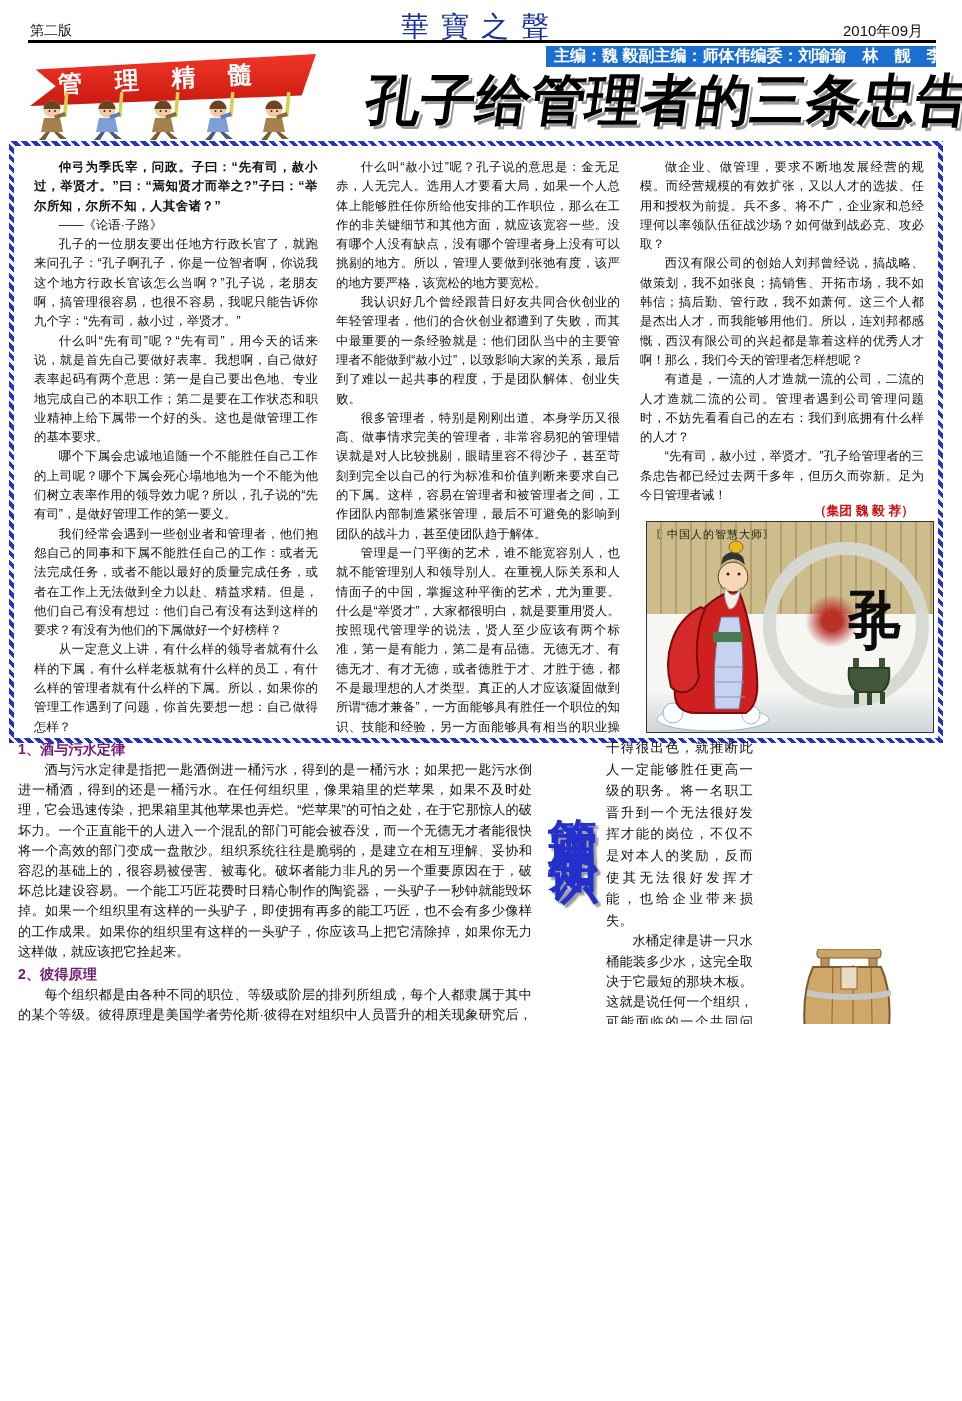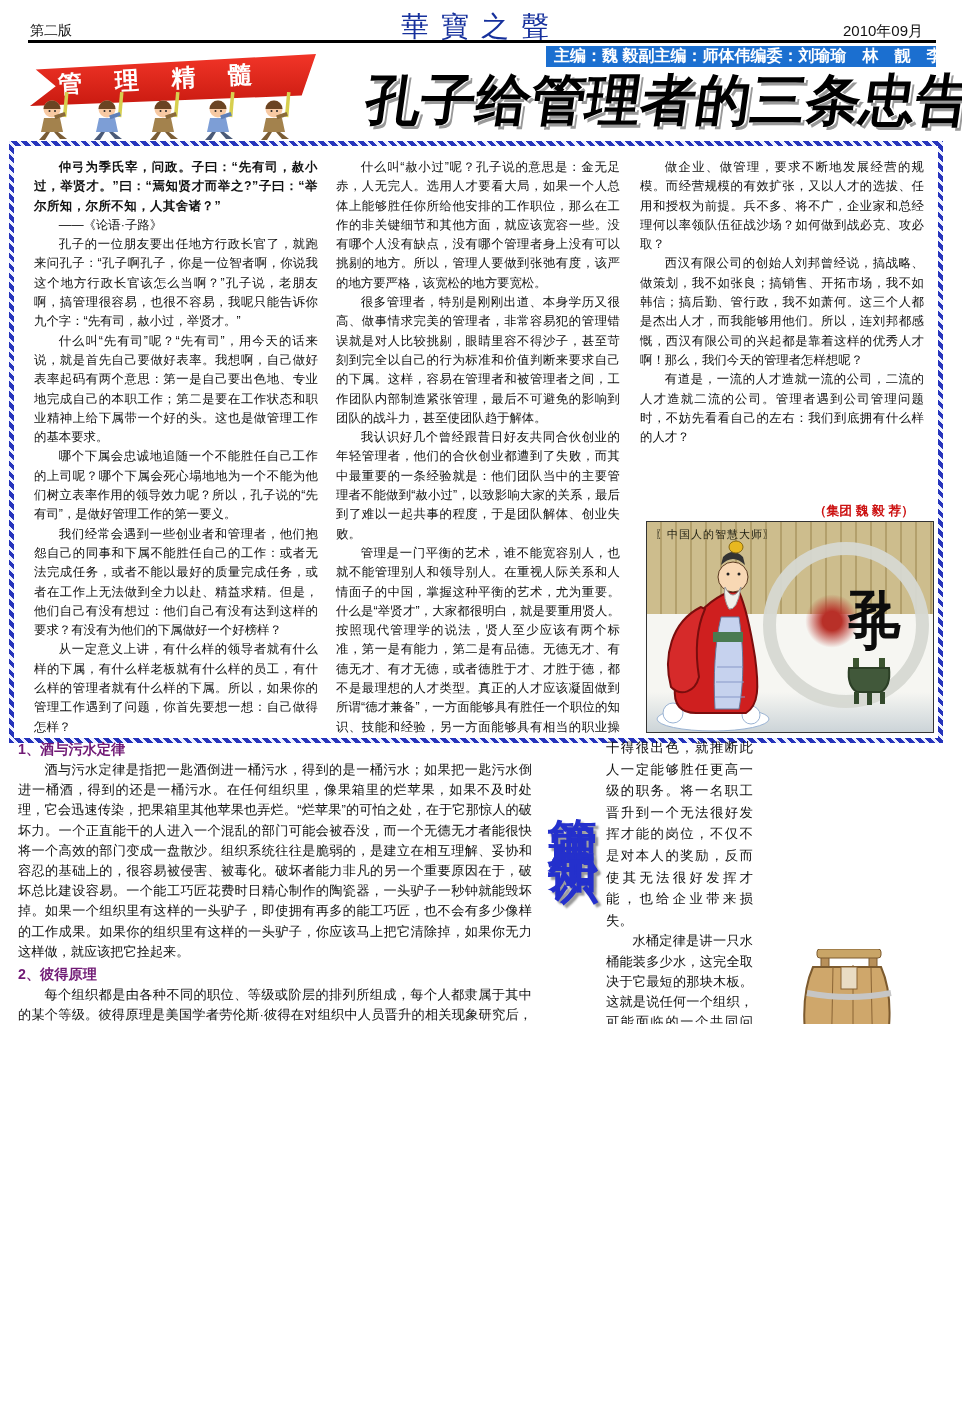--- a/index.html
+++ b/index.html
@@ -197,28 +197,29 @@
       <p class="quote">仲弓为季氏宰，问政。子曰：“先有司，赦小过，举贤才。”曰：“焉知贤才而举之?”子曰：“举尔所知，尔所不知，人其舍诸？”</p>
       <p class="quote-src">——《论语·子路》</p>
       <p>孔子的一位朋友要出任地方行政长官了，就跑来问孔子：“孔子啊孔子，你是一位智者啊，你说我这个地方行政长官该怎么当啊？”孔子说，老朋友啊，搞管理很容易，也很不容易，我呢只能告诉你九个字：“先有司，赦小过，举贤才。”</p>
       <p>什么叫“先有司”呢？“先有司”，用今天的话来说，就是首先自己要做好表率。我想啊，自己做好表率起码有两个意思：第一是自己要出色地、专业地完成自己的本职工作；第二是要在工作状态和职业精神上给下属带一个好的头。这也是做管理工作的基本要求。</p>
       <p>哪个下属会忠诚地追随一个不能胜任自己工作的上司呢？哪个下属会死心塌地地为一个不能为他们树立表率作用的领导效力呢？所以，孔子说的“先有司”，是做好管理工作的第一要义。</p>
       <p>我们经常会遇到一些创业者和管理者，他们抱怨自己的同事和下属不能胜任自己的工作：或者无法完成任务，或者不能以最好的质量完成任务，或者在工作上无法做到全力以赴、精益求精。但是，他们自己有没有想过：他们自己有没有达到这样的要求？有没有为他们的下属做好一个好榜样？</p>
       <p>从一定意义上讲，有什么样的领导者就有什么样的下属，有什么样老板就有什么样的员工，有什么样的管理者就有什么样的下属。所以，如果你的管理工作遇到了问题，你首先要想一想：自己做得怎样？</p>
     </div>
     <div class="art" id="col2">
       <p>什么叫“赦小过”呢？孔子说的意思是：金无足赤，人无完人。选用人才要看大局，如果一个人总体上能够胜任你所给他安排的工作职位，那么在工作的非关键细节和其他方面，就应该宽容一些。没有哪个人没有缺点，没有哪个管理者身上没有可以挑剔的地方。所以，管理人要做到张弛有度，该严的地方要严格，该宽松的地方要宽松。</p>
+      <p>我认识好几个曾经跟昔日好友共同合伙创业的年轻管理者，他们的合伙创业都遭到了失败，而其中最重要的一条经验就是：他们团队当中的主要管理者不能做到“赦小过”，以致影响大家的关系，最后到了难以一起共事的程度，于是团队解体、创业失败。</p>
       <p>很多管理者，特别是刚刚出道、本身学历又很高、做事情求完美的管理者，非常容易犯的管理错误就是对人比较挑剔，眼睛里容不得沙子，甚至苛刻到完全以自己的行为标准和价值判断来要求自己的下属。这样，容易在管理者和被管理者之间，工作团队内部制造紧张管理，最后不可避免的影响到团队的战斗力，甚至使团队趋于解体。</p>
-      <p>我认识好几个曾经跟昔日好友共同合伙创业的年轻管理者，他们的合伙创业都遭到了失败，而其中最重要的一条经验就是：他们团队当中的主要管理者不能做到“赦小过”，以致影响大家的关系，最后到了难以一起共事的程度，于是团队解体、创业失败。</p>
       <p>管理是一门平衡的艺术，谁不能宽容别人，也就不能管理别人和领导别人。在重视人际关系和人情面子的中国，掌握这种平衡的艺术，尤为重要。什么是“举贤才”，大家都很明白，就是要重用贤人。按照现代管理学的说法，贤人至少应该有两个标准，第一是有能力，第二是有品德。无德无才、有德无才、有才无德，或者德胜于才、才胜于德，都不是最理想的人才类型。真正的人才应该凝固做到所谓“德才兼备”，一方面能够具有胜任一个职位的知识、技能和经验，另一方面能够具有相当的职业操守、能忠于自己的公司和团队、能给下属和同事发挥表率作用。</p>
     </div>
     <div class="art" id="col3">
       <p>做企业、做管理，要求不断地发展经营的规模。而经营规模的有效扩张，又以人才的选拔、任用和授权为前提。兵不多、将不广，企业家和总经理何以率领队伍征战沙场？如何做到战必克、攻必取？</p>
       <p>西汉有限公司的创始人刘邦曾经说，搞战略、做策划，我不如张良；搞销售、开拓市场，我不如韩信；搞后勤、管行政，我不如萧何。这三个人都是杰出人才，而我能够用他们。所以，连刘邦都感慨，西汉有限公司的兴起都是靠着这样的优秀人才啊！那么，我们今天的管理者怎样想呢？</p>
       <p>有道是，一流的人才造就一流的公司，二流的人才造就二流的公司。管理者遇到公司管理问题时，不妨先看看自己的左右：我们到底拥有什么样的人才？</p>
+      <p>“先有司，赦小过，举贤才。”孔子给管理者的三条忠告都已经过去两千多年，但历久而弥新。足为今日管理者诫！</p>
     </div>
     <div class="byline" id="art-byline">（集团 魏 毅 荐）</div>
 
     <div id="confucius">
       <div id="bamboo"></div>
       <div id="ink-wash"></div>
       <div id="ring"></div>
       <div id="seal"></div>
       <div id="kz">孔子</div>
       <div id="pic-cap">〖中国人的智慧大师〗</div>

